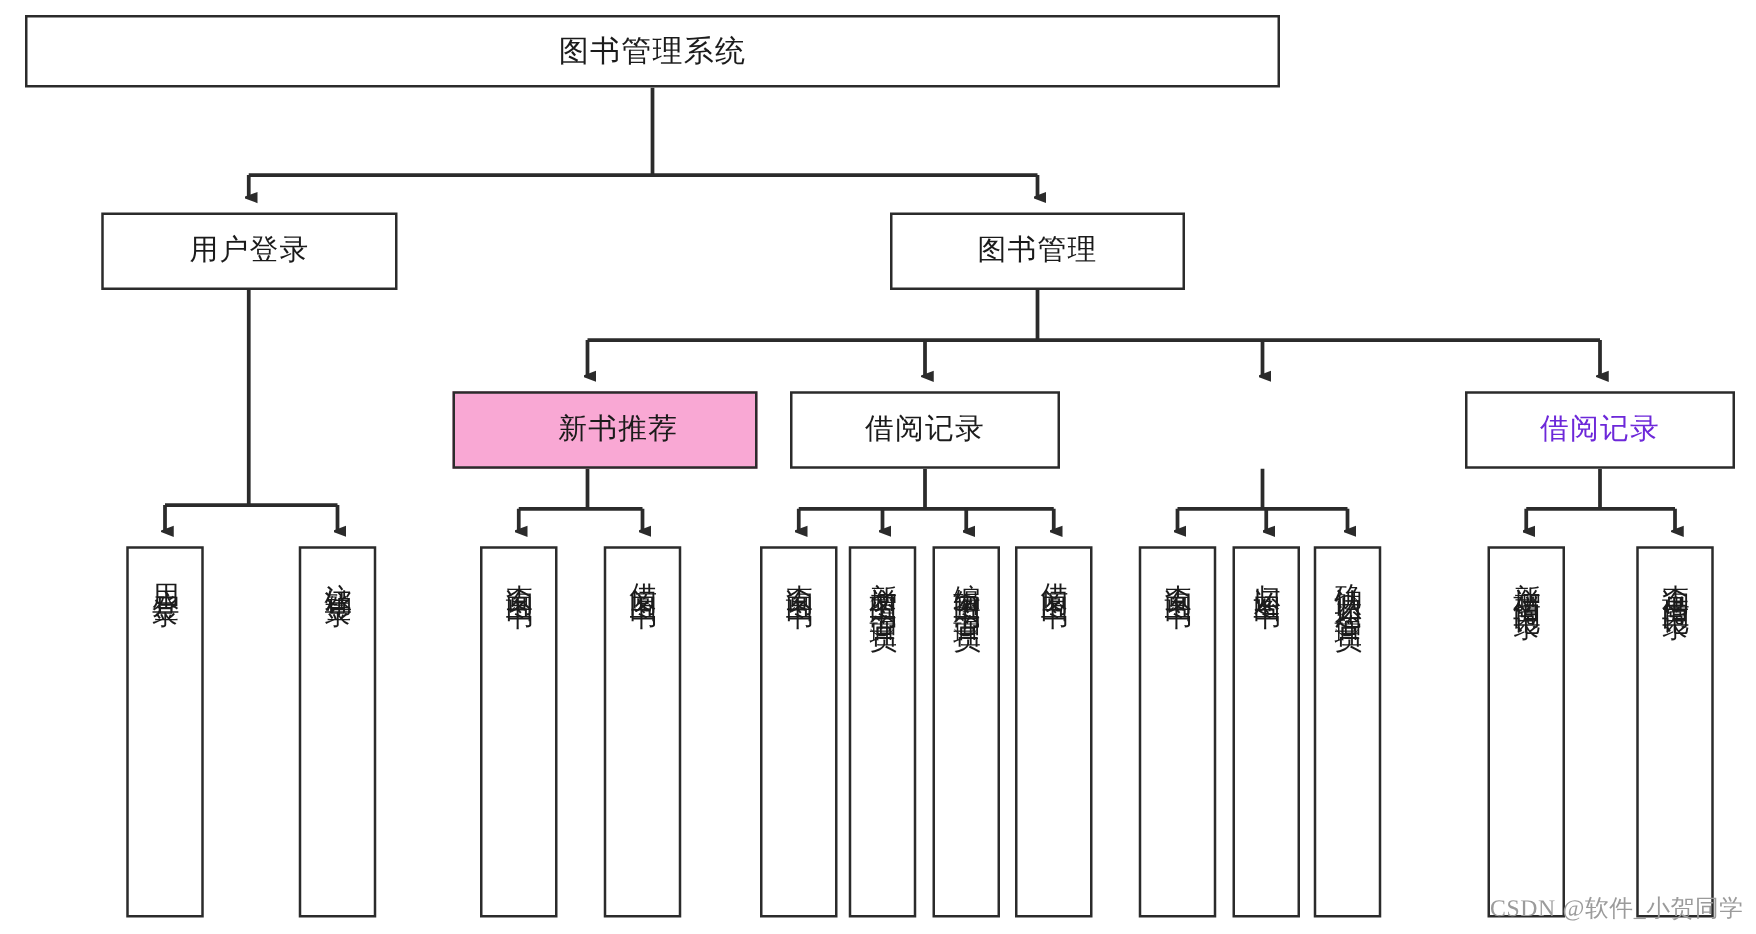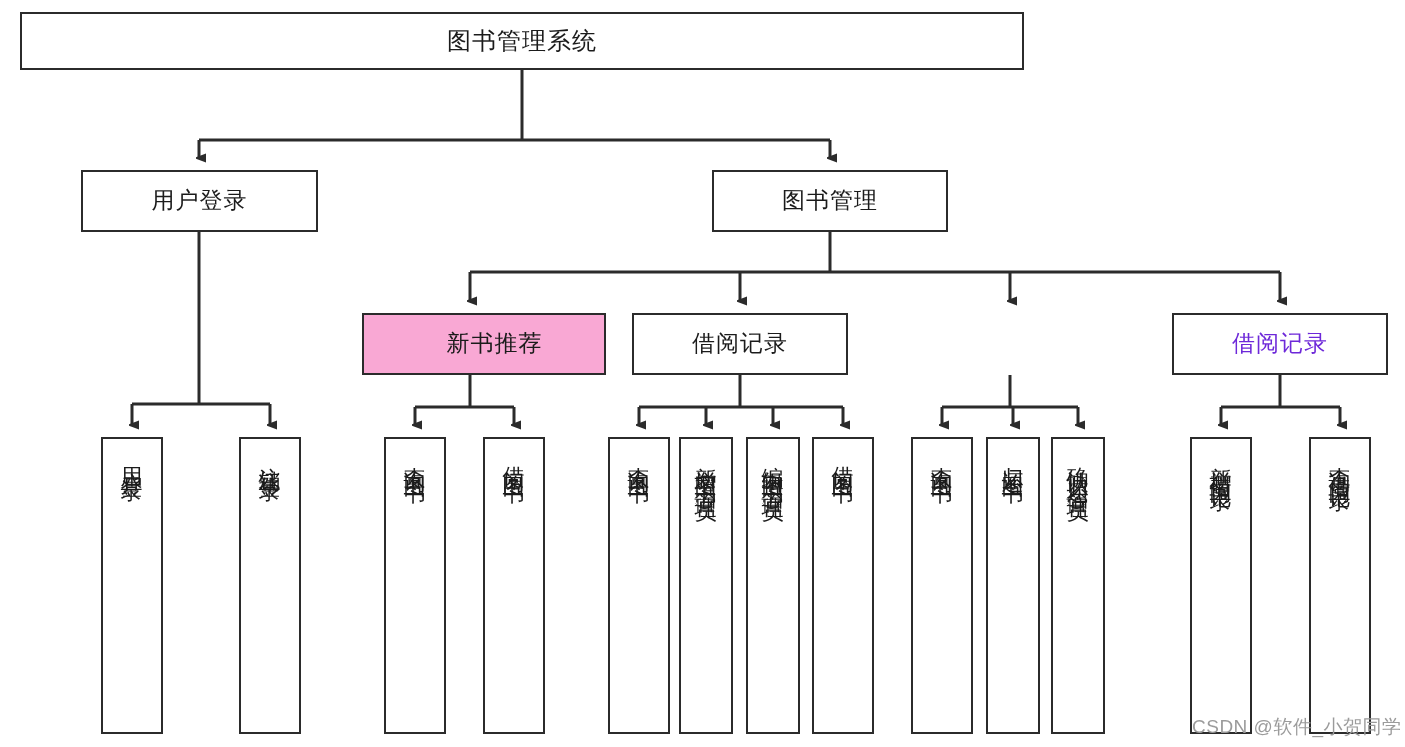--- a/index.html
+++ b/index.html
@@ -58,21 +58,21 @@
     line-height: 1.05;
     white-space: nowrap;
     display: block;
   }
   .watermark {
     position: absolute;
     font-size: 19px;
     color: #9b9b9b;
     white-space: nowrap;
     letter-spacing: 0.5px;
-    font-family: Liberation Sans, sans-serif;
+    font-family: Liberation Serif, serif;
   }
 </style>
 </head>
 <body>
 
 <div id="canvas">
 
   <svg id="wires" viewBox="0 0 1405 747" xmlns="http://www.w3.org/2000/svg">
     <defs>
       <marker id="arrow" markerWidth="10" markerHeight="10" refX="5" refY="7" orient="auto" markerUnits="userSpaceOnUse">

